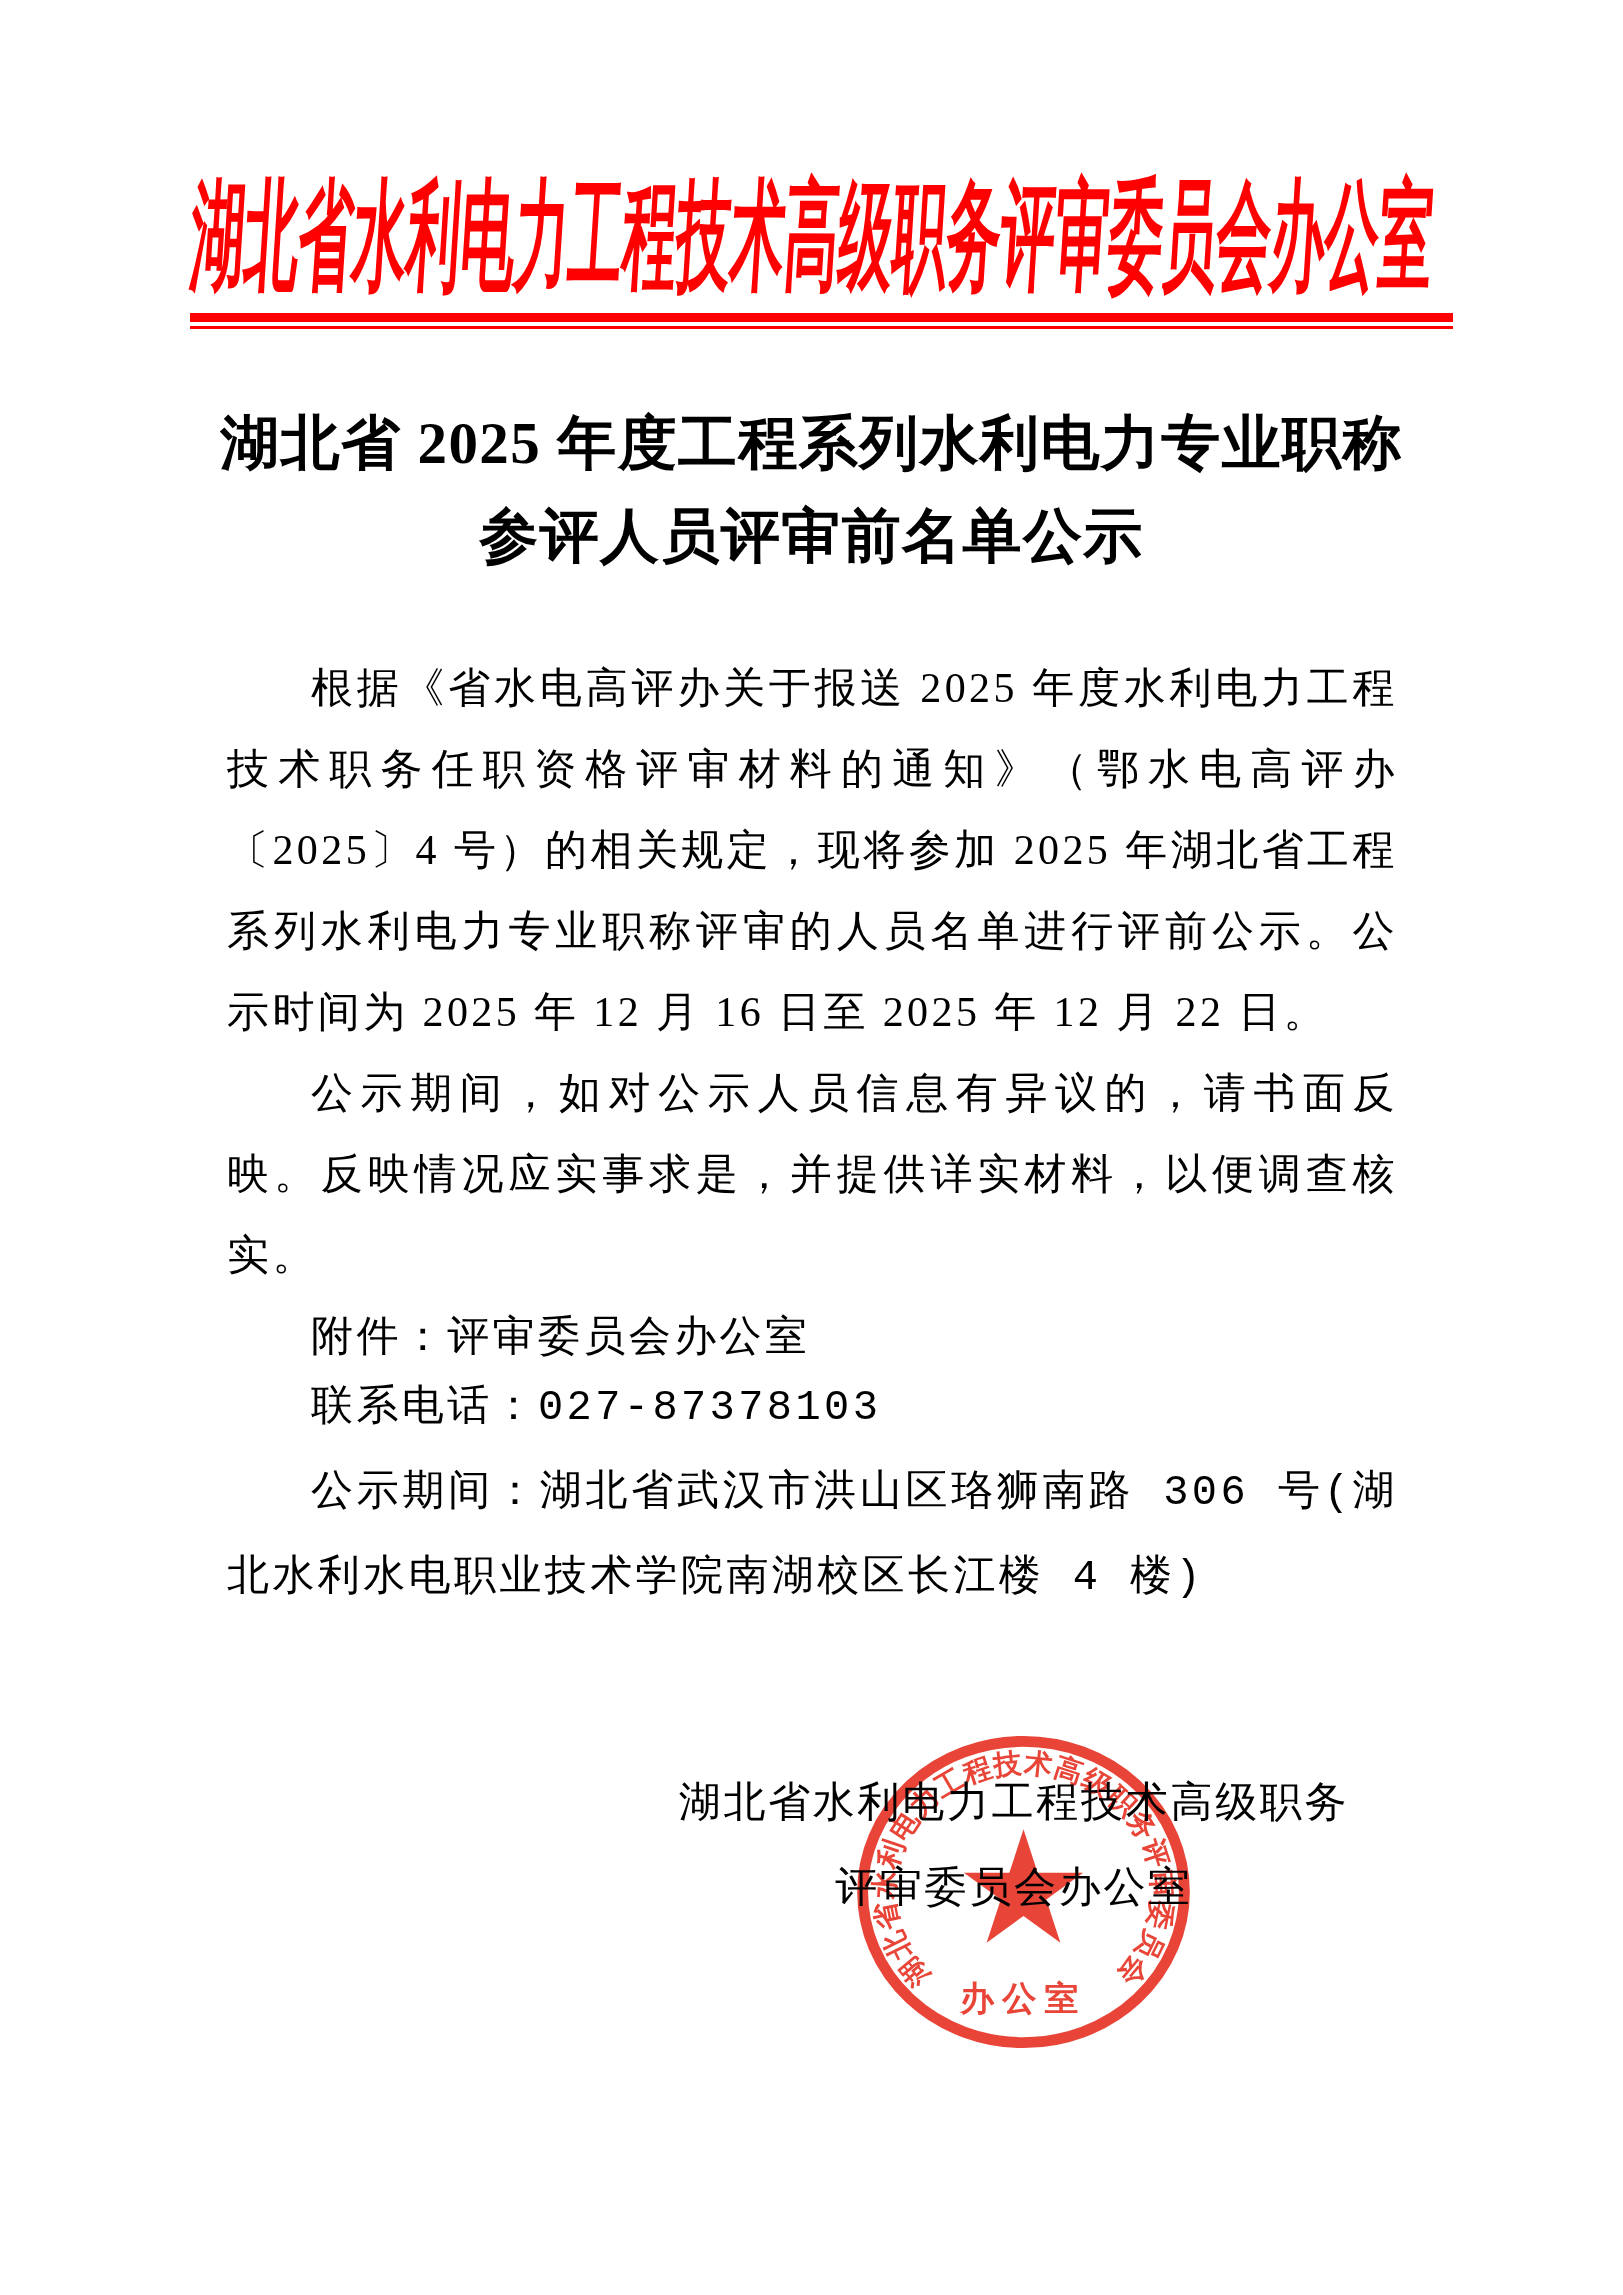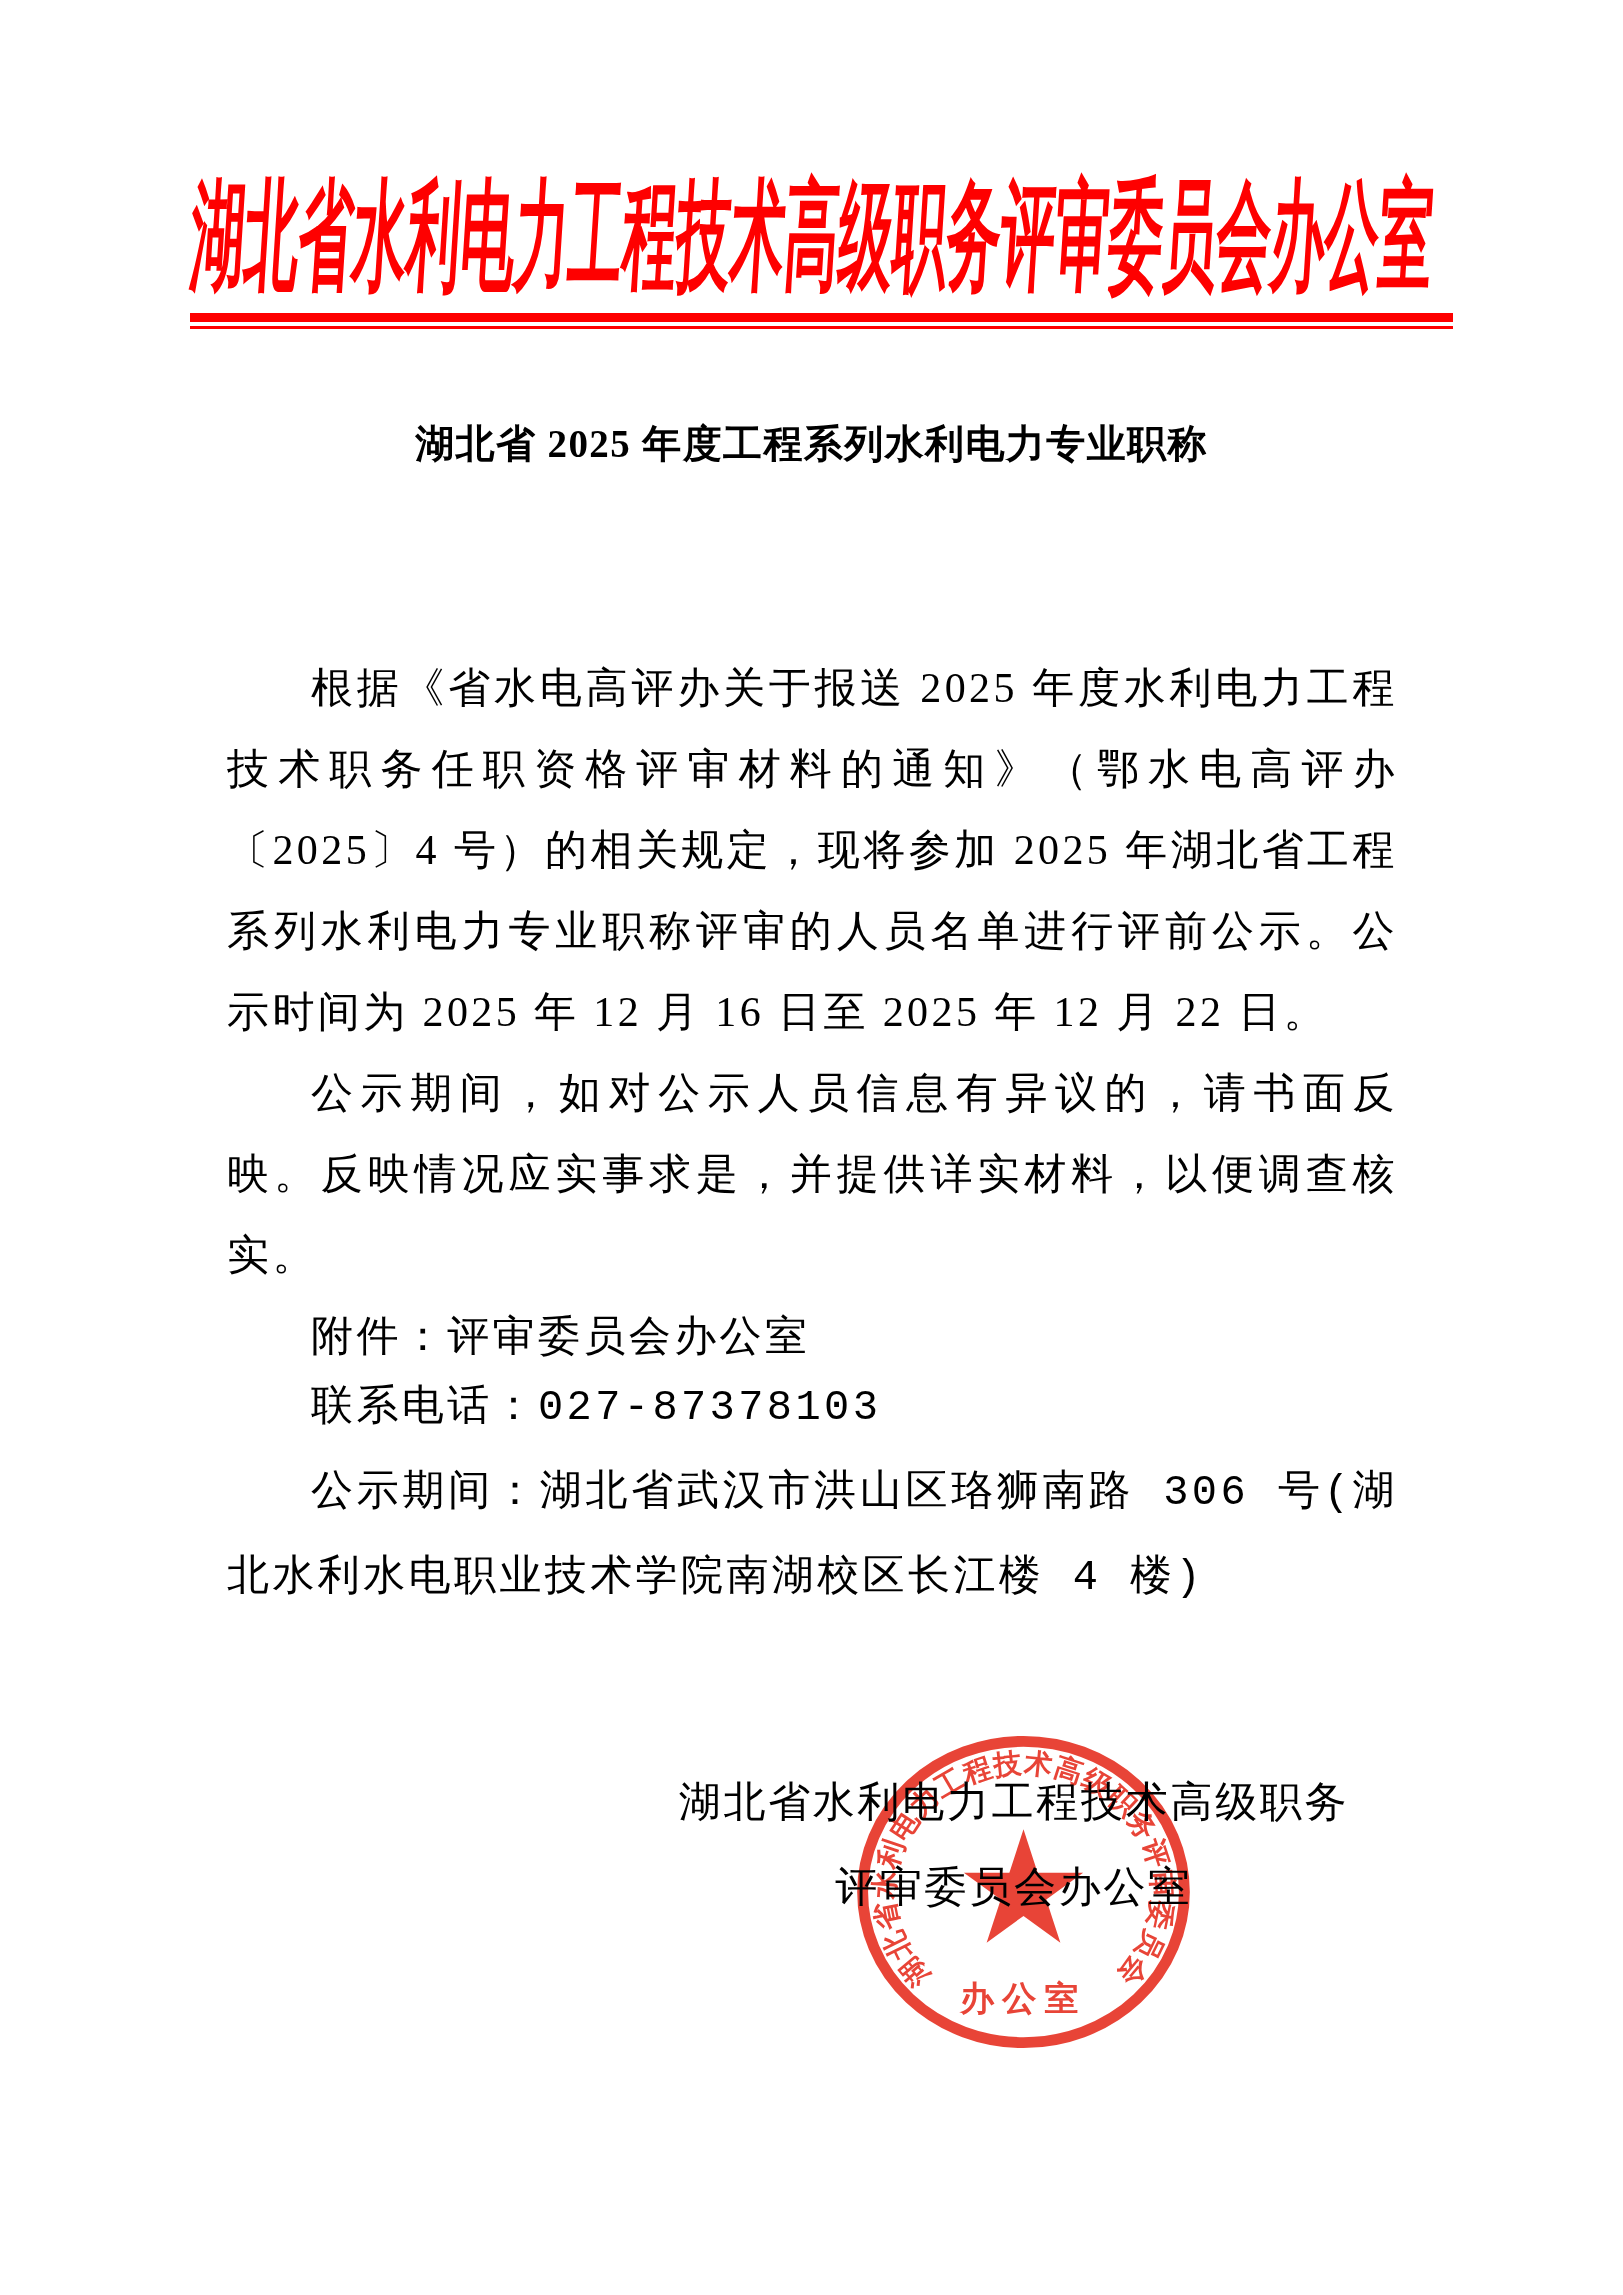--- a/index.html
+++ b/index.html
@@ -22,21 +22,21 @@
     color:#fe0000;
     transform:scaleX(0.45) skewX(-8deg);
     transform-origin:center center;
   }
   .rule{position:absolute;left:190px;width:1263px;background:#fe0000;}
   .rule-thick{top:313px;height:8.9px;}
   .rule-thin{top:326px;height:3.4px;}
   
   .doc-title{
     position:absolute;top:397px;left:0;width:100%;
-    text-align:center;font-size:39px;font-weight:bold;line-height:93px;
+    text-align:center;font-size:59px;font-weight:bold;line-height:93px;
     letter-spacing:1.4px;white-space:nowrap;
   }
   
   .body-text{
     position:absolute;left:227px;top:648px;width:1171px;
     font-size:42px;line-height:81px;letter-spacing:3.4px;
     text-align:justify;text-align-last:left;
   }
   .body-text p{margin:0;text-indent:2em;}
   .contacts{
@@ -64,20 +64,21 @@
 <div class="page">
 
   <div class="letterhead-wrap">
     <div class="letterhead">湖北省水利电力工程技术高级职务评审委员会办公室</div>
   </div>
   <div class="rule rule-thick"></div>
   <div class="rule rule-thin"></div>
 
   <div class="doc-title">
     <div>湖北省 2025 年度工程系列水利电力专业职称</div>
+    <div>参评人员评审前名单公示</div>
   </div>
 
   <div class="body-text">
     <p>根据《省水电高评办关于报送 2025 年度水利电力工程技术职务任职资格评审材料的通知》（鄂水电高评办〔2025〕4 号）的相关规定，现将参加 2025 年湖北省工程系列水利电力专业职称评审的人员名单进行评前公示。公示时间为 2025 年 12 月 16 日至 2025 年 12 月 22 日。</p>
     <p>公示期间，如对公示人员信息有异议的，请书面反映。反映情况应实事求是，并提供详实材料，以便调查核实。</p>
     <p>附件：评审委员会办公室</p>
   </div>
 
   <div class="contacts">
     <p><span>联系电话：</span><span>027-87378103</span></p>

